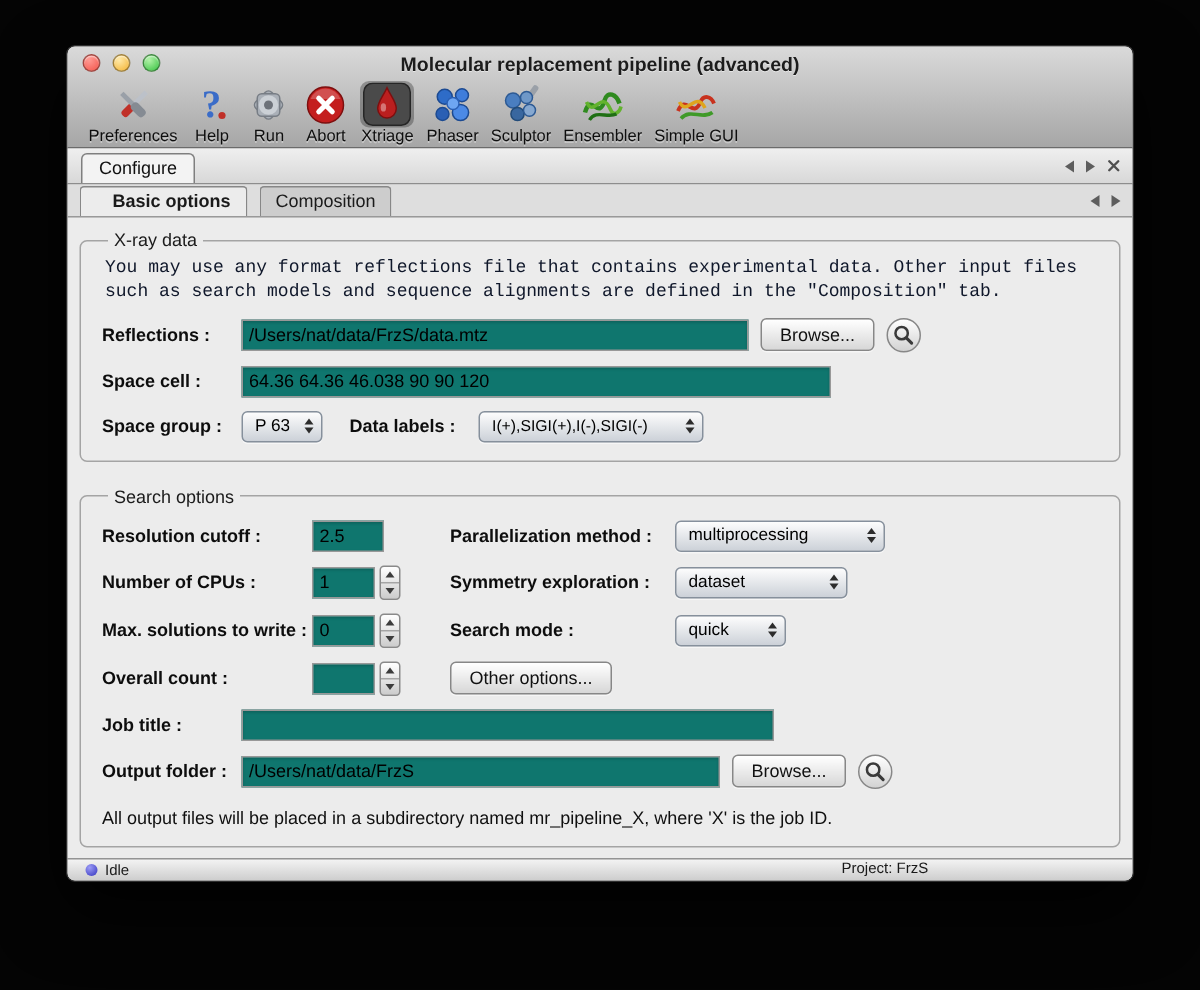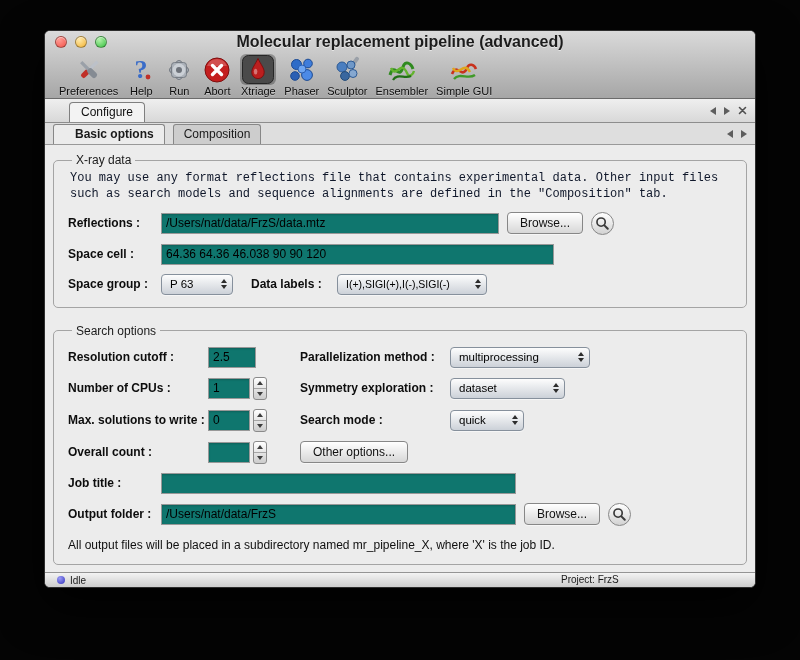--- a/index.html
+++ b/index.html
@@ -12,31 +12,31 @@
 
   
   .header{height:68px;flex:0 0 auto;background:linear-gradient(#dadada,#a6a6a6);border-bottom:1px solid #6b6b6b;}
   .titlebar{height:22px;position:relative;display:flex;align-items:center;justify-content:center;}
   .traffic{position:absolute;left:10px;top:5px;display:flex;gap:8px;}
   .light{width:12px;height:12px;border-radius:50%;border:1px solid rgba(0,0,0,.35);box-shadow:inset 0 1px 1px rgba(255,255,255,.55);}
   .light.red{background:radial-gradient(circle at 35% 30%, #ff9a93,#f35349);}
   .light.yellow{background:radial-gradient(circle at 35% 30%, #ffe9a8,#f6b custom);}
   .light.yellow{background:radial-gradient(circle at 35% 30%, #ffe9a8,#f2b231);}
   .light.green{background:radial-gradient(circle at 35% 30%, #b2f2a8,#35c13f);}
-  .win-title{font-size:16px;font-weight:bold;color:#1c1c1c;text-shadow:0 1px 0 rgba(255,255,255,.5);}
+  .win-title{font-size:13px;font-weight:bold;color:#1c1c1c;text-shadow:0 1px 0 rgba(255,255,255,.5);}
 
   .toolbar{height:46px;display:flex;align-items:flex-start;padding:1px 10px 0;}
   .tb-item{display:flex;flex-direction:column;align-items:center;margin:0 4px;}
   .tb-item .ic{height:31px;display:flex;align-items:center;justify-content:center;}
   .tb-item .ic.pressed{background:rgba(0,0,0,.28);border-radius:6px;padding:0 2px;}
   .tb-label{font-size:11px;color:#0e0e0e;margin-top:0;text-shadow:0 1px 0 rgba(255,255,255,.35);white-space:nowrap;}
 
   
   .tabstrip1{height:24px;flex:0 0 auto;background:linear-gradient(#efefef,#d8d8d8);border-bottom:1px solid #8d8d8d;position:relative;display:flex;align-items:flex-end;}
-  .tab-main{margin-left:24px;height:20px;line-height:18px;padding:0 11px;font-size:12px;color:#101010;background:#f3f3f3;
+  .tab-main{margin-left:9px;height:20px;line-height:18px;padding:0 11px;font-size:12px;color:#101010;background:#f3f3f3;
             border:1px solid #7f7f7f;border-bottom:none;border-radius:4px 4px 0 0;}
   .tabstrip2{height:22px;flex:0 0 auto;background:#dedede;border-bottom:1px solid #999;position:relative;display:flex;align-items:flex-end;}
   .subtab{margin-left:8px;height:20px;line-height:18px;padding:0 10px;font-size:12px;color:#1a1a1a;
           border:1px solid #878787;border-bottom:none;border-radius:3px 3px 0 0;background:#cdcdcd;}
   .subtab.selected{background:#ececec;font-weight:bold;padding-left:21px;}
   .strip-arrows{position:absolute;right:8px;top:0;height:100%;display:flex;align-items:center;gap:8px;}
   .arr{width:0;height:0;display:inline-block;}
   .arr.left{border-top:4px solid transparent;border-bottom:4px solid transparent;border-right:6px solid #5d5d5d;}
   .arr.right{border-top:4px solid transparent;border-bottom:4px solid transparent;border-left:6px solid #5d5d5d;}
 
@@ -254,21 +254,21 @@
         </span>
       </div>
 
       <div class="frow">
         <span class="flabel bold w93">Space cell :</span>
         <input class="ti" style="width: 393px;" value="64.36 64.36 46.038 90 90 120">
       </div>
 
       <div class="frow">
         <span class="flabel bold w93">Space group :</span>
-        <span class="popup" style="width:72px">
+        <span class="popup" style="width:54px">
           <span class="pp-label">P 63</span>
           <span class="pp-arrows">
               <i class="pa-up"></i>
               <i class="pa-down"></i>
             </span>
         </span>
         <span class="flabel bold" style="margin-left:18px;width:86px;">Data labels :</span>
         <span class="popup" style="width:150px;font-size:10.5px;">
           <span class="pp-label">I(+),SIGI(+),I(-),SIGI(-)</span>
           <span class="pp-arrows">
@@ -359,21 +359,21 @@
         <button class="btn" style="margin-left:0;">Other options...</button>
       </div>
 
       <div class="frow">
         <span class="flabel bold w93">Job title :</span>
         <input class="ti" style="width: 355px;" value="">
       </div>
 
       <div class="frow">
         <span class="flabel bold w93">Output folder :</span>
-        <input class="ti" style="width: 355px;" value="/Users/nat/data/FrzS">
+        <input class="ti" style="width: 319px;" value="/Users/nat/data/FrzS">
         <button class="btn">Browse...</button>
         <span class="roundbtn">
           <svg width="15" height="15" viewBox="0 0 16 16">
               <circle cx="6.5" cy="6.5" r="4.4" fill="none" stroke="#3a3a3a" stroke-width="1.8"></circle>
               <line x1="10" y1="10" x2="13.6" y2="13.6" stroke="#3a3a3a" stroke-width="2.2" stroke-linecap="round"></line>
             </svg>
         </span>
       </div>
 
       <div class="note">All output files will be placed in a subdirectory named mr_pipeline_X, where 'X' is the job ID.</div>

